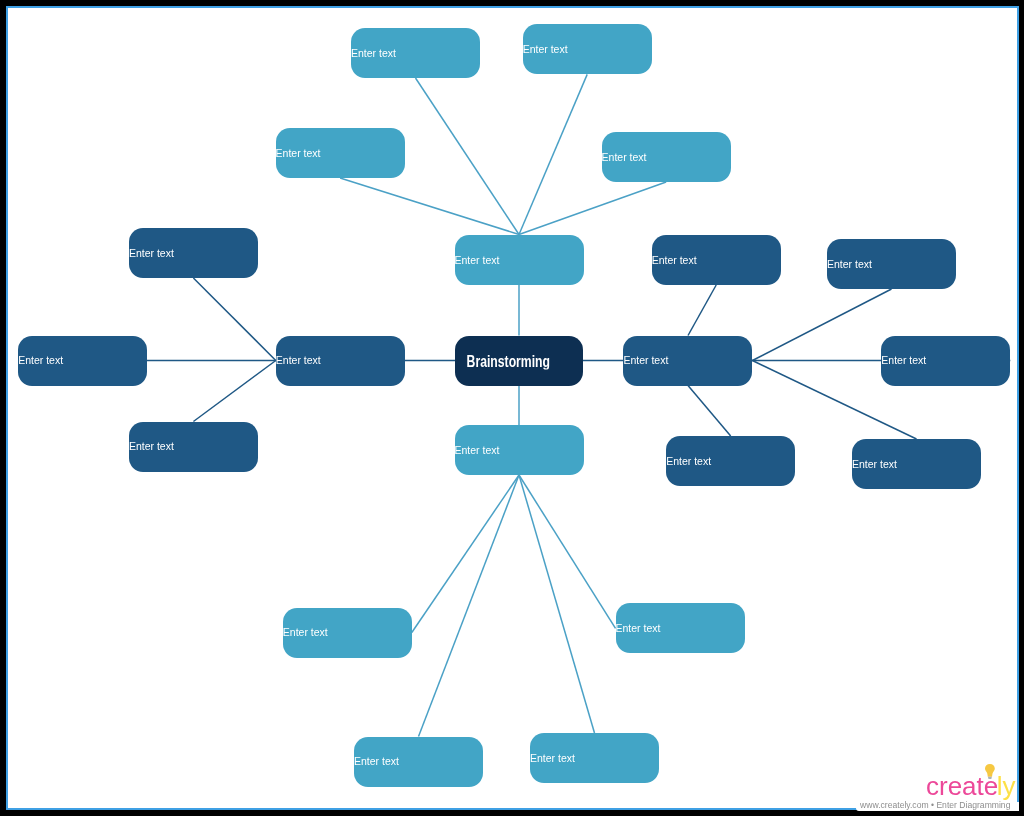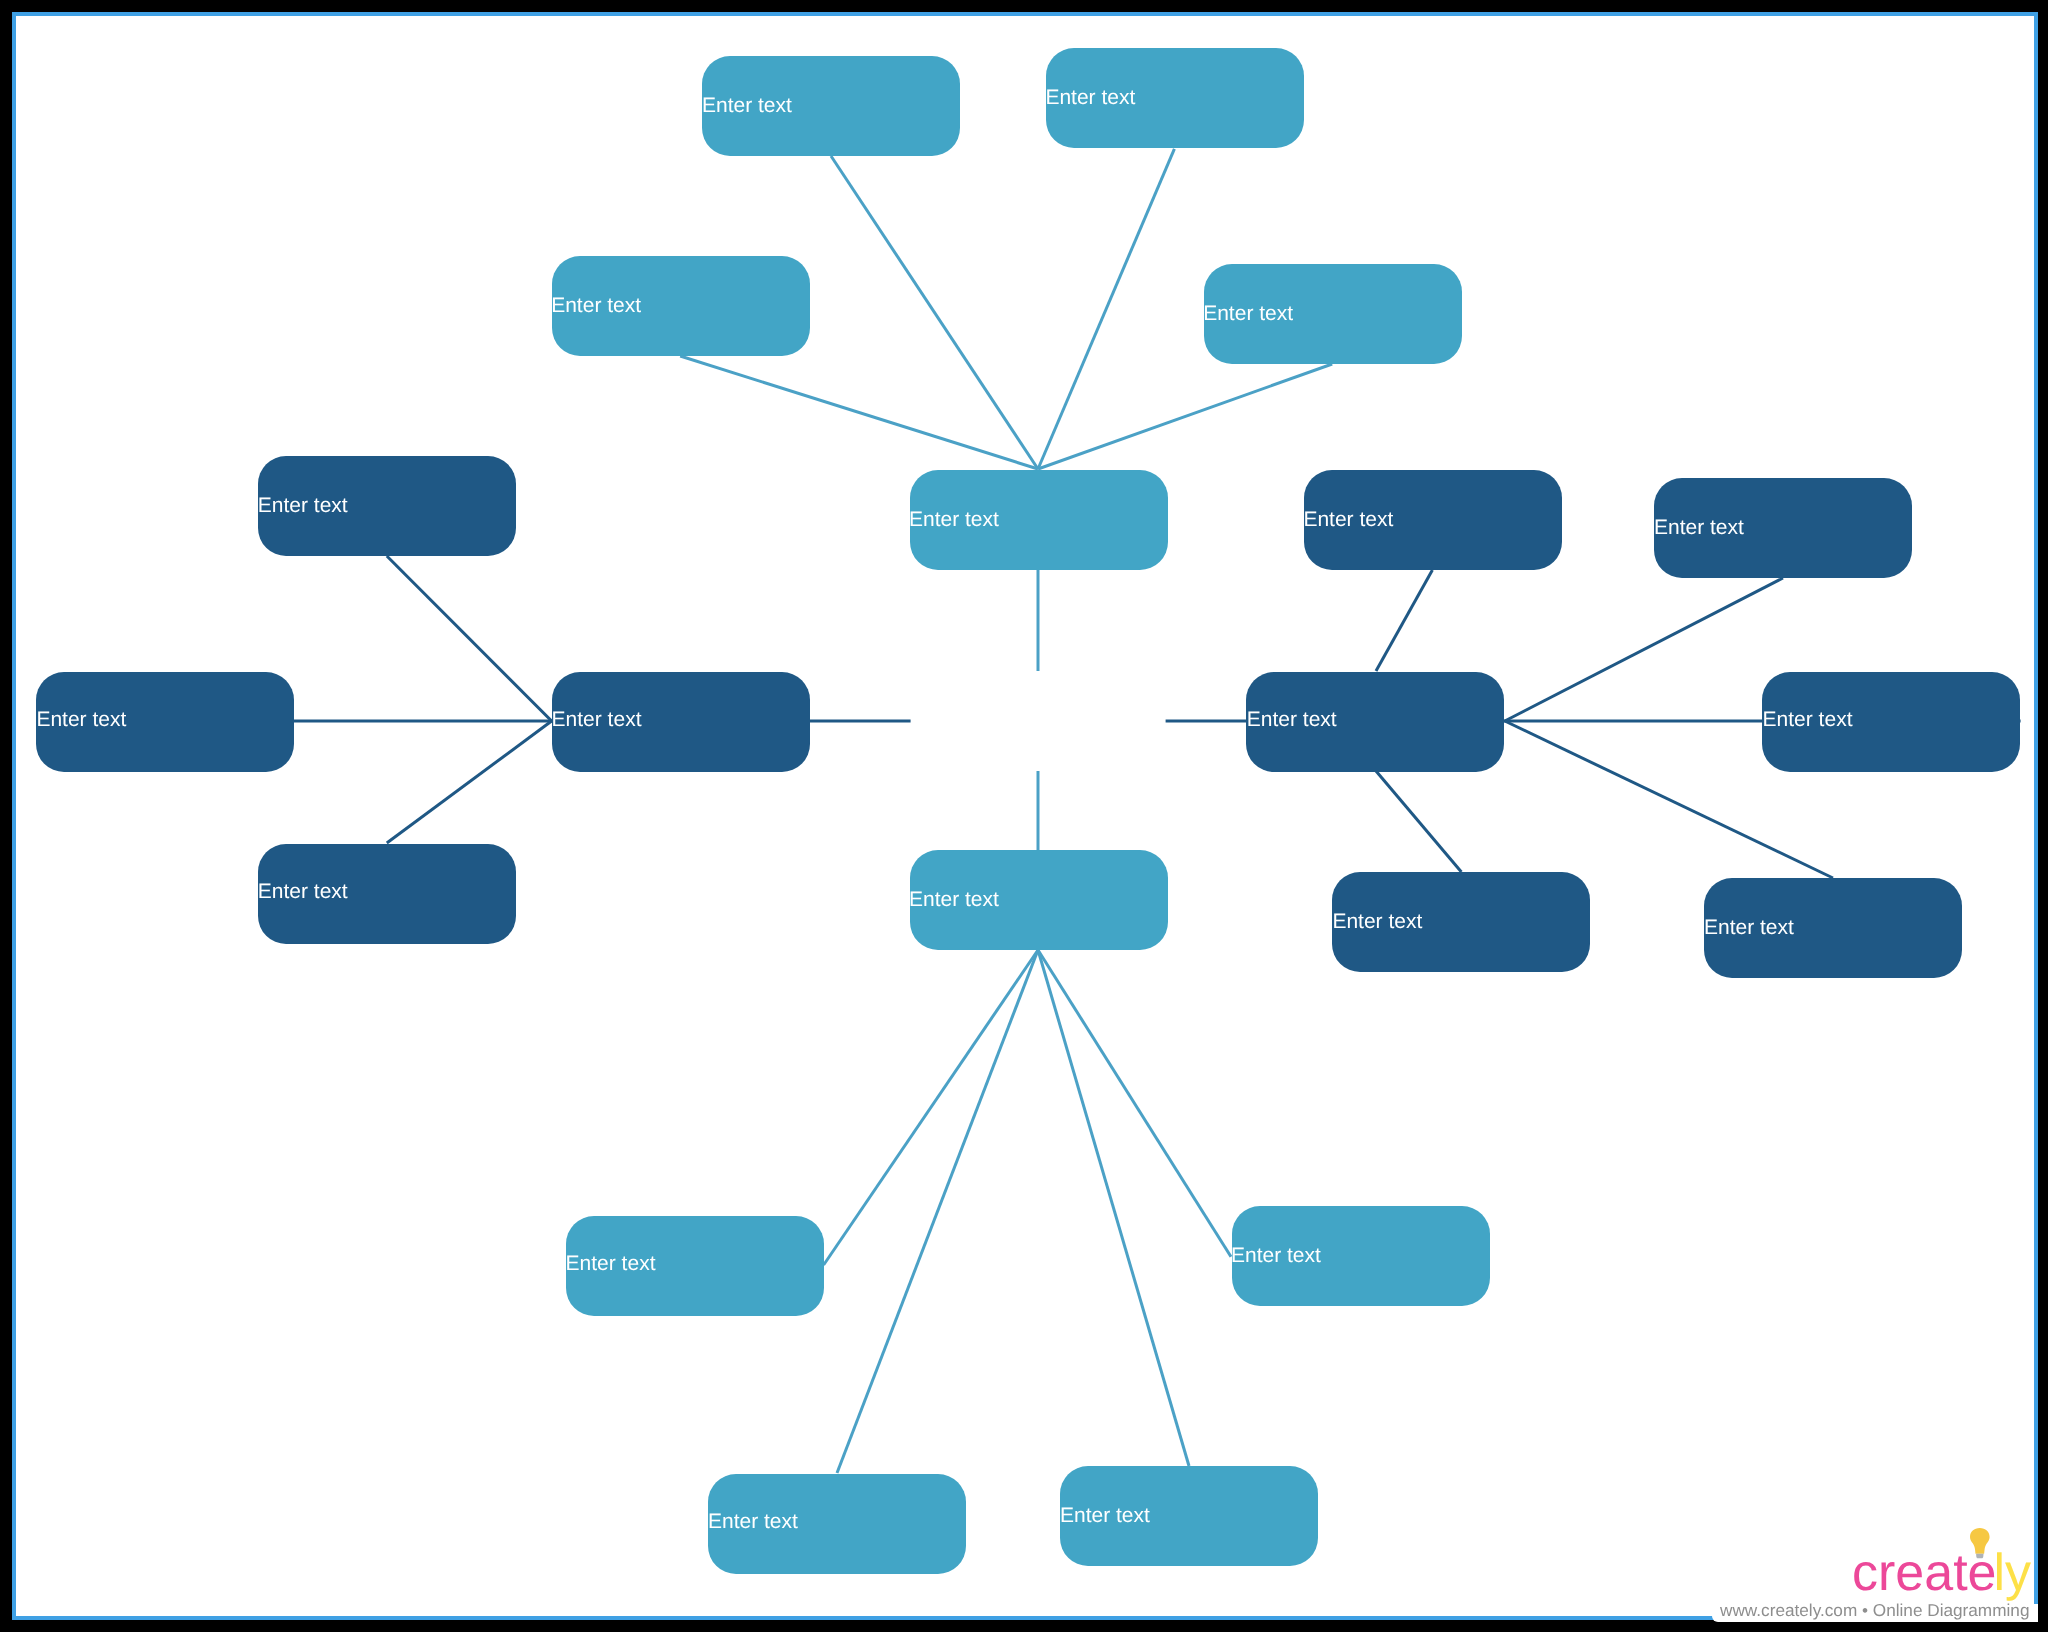--- a/index.html
+++ b/index.html
@@ -55,21 +55,21 @@
       <line x1="688" y1="385.5" x2="730.7" y2="436" stroke="#1F5885" stroke-width="1.5"></line>
     </svg>
   <div id="frame"></div>
 
   <div id="brand"><span class="bc">create</span><span class="bl">ly</span></div>
   <svg id="bulb" width="9.8" height="15.6" viewBox="0 0 49 78">
     <path d="M24.5 0C10.3 0 0 9.1 0 22.2c0 7.0 4.0 12.2 7.2 16.7 3.2 4.5 4.8 9.6 5.5 16.0l1.0 9.5h21.6l1.0-9.5c0.7-6.4 2.3-11.5 5.5-16.0 3.2-4.5 7.2-9.7 7.2-16.7C49 9.1 38.7 0 24.5 0z" fill="#F6C842"></path>
     <path d="M15.2 64.4h18.6l-0.6 7.2c-0.2 2.2-2.1 4-4.4 4h-8.6c-2.3 0-4.2-1.8-4.4-4z" fill="#AFB3B6"></path>
   </svg>
   <div id="taglinebar"></div>
-  <div id="tagline">www.creately.com • Online Diagramming</div>
+  <div id="tagline">www.creately.com • Enter Diagramming</div>
 <div class="node light" style="left: 351px; top: 27.5px; width: 129px; height: 50.5px;">
       <span>Enter text</span>
     </div>
     <div class="node light" style="left: 522.7px; top: 24.4px; width: 129px; height: 50px;">
       <span>Enter text</span>
     </div>
     <div class="node light" style="left: 275.6px; top: 128px; width: 129px; height: 50px;">
       <span>Enter text</span>
     </div>
     <div class="node light" style="left: 601.6px; top: 132px; width: 129px; height: 50px;">
@@ -82,20 +82,23 @@
       <span>Enter text</span>
     </div>
     <div class="node dark" style="left: 18.2px; top: 335.5px; width: 129px; height: 50px;">
       <span>Enter text</span>
     </div>
     <div class="node dark" style="left: 275.8px; top: 335.5px; width: 129px; height: 50px;">
       <span>Enter text</span>
     </div>
     <div class="node dark" style="left: 128.9px; top: 421.5px; width: 129px; height: 50px;">
       <span>Enter text</span>
+    </div>
+    <div class="node center" style="left: 455.3px; top: 335.5px; width: 127.5px; height: 50px;">
+      <span>Brainstorming</span>
     </div>
     <div class="node dark" style="left: 623.4px; top: 335.5px; width: 129px; height: 50px;">
       <span>Enter text</span>
     </div>
     <div class="node dark" style="left: 651.7px; top: 235px; width: 129px; height: 50px;">
       <span>Enter text</span>
     </div>
     <div class="node dark" style="left: 827px; top: 239px; width: 129px; height: 50px;">
       <span>Enter text</span>
     </div>

